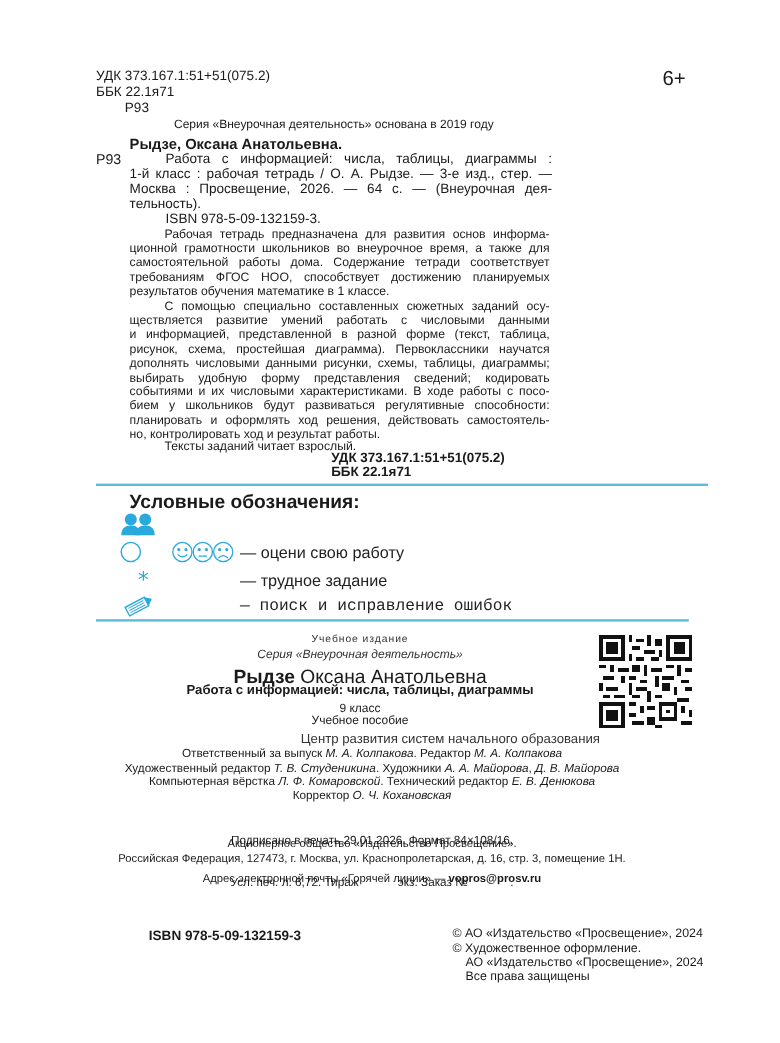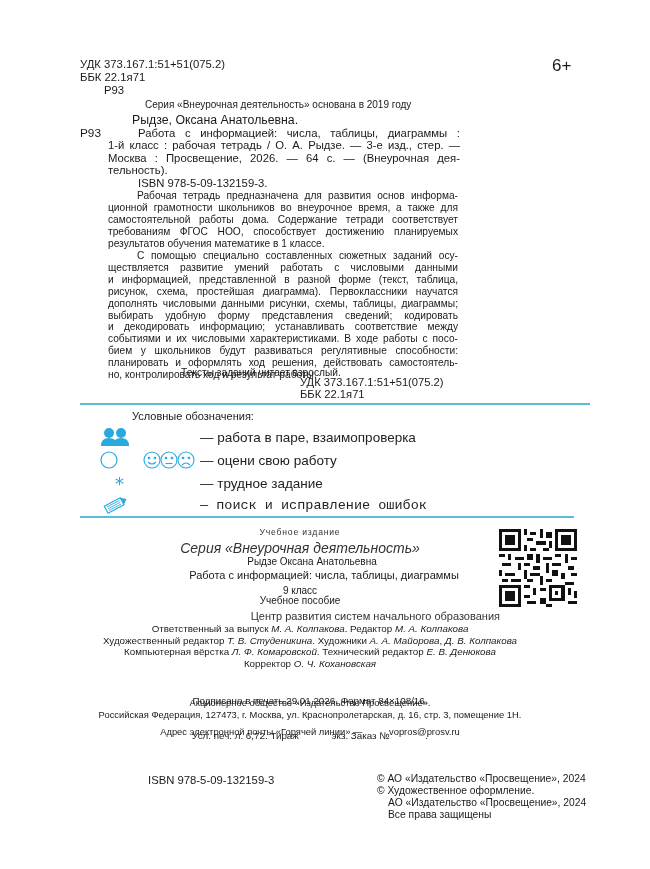--- a/index.html
+++ b/index.html
@@ -1,21 +1,21 @@
 <!DOCTYPE html>
 <html><head>
 <meta charset="utf-8">
 <style>
   html, body { margin: 0; padding: 0; background: #ffffff; }
   body { width: 650px; height: 869px; position: relative; overflow: hidden;
          font-family: "Liberation Sans", sans-serif; color: #1a1a1a; }
   .abs { position: absolute; }
   .t { font-size: 11.3px; line-height: 12.6px; white-space: nowrap; }
   .small { font-size: 9.5px; line-height: 11px; text-align: right; }
-  .bold { font-weight: normal; margin-left: 24px; }
+  .bold { font-weight: bold; }
   .ital { font-style: italic; }
   .center { text-align: center; }
   .para { font-size: 10.2px; line-height: 11.9px; text-align: justify; text-align-last: left; width: 340px; }
   .para .line { display: block; text-align: justify; text-align-last: justify; white-space: nowrap; }
   .para .line.last { text-align-last: left; }
   .hr { position: absolute; height: 2px; background: #5bbcd8; }
   .legend-row { position: absolute; left: 100px; height: 22px; display: flex; align-items: center; }
   .legend-icon { width: 100px; height: 22px; display: flex; align-items: center; }
   .legend-text { font-size: 13.5px; color: #222; white-space: nowrap; }
   .qr { position: absolute; left: 499px; top: 529px; width: 78px; height: 78px; }
@@ -48,45 +48,43 @@
   <span class="line last">результатов обучения математике в 1 классе.</span>
 </div>
 
 <div class="abs para" style="left:108px;top:250px;width:350px;">
   <span class="line" style="padding-left:29px;">С помощью специально составленных сюжетных заданий осу-</span>
   <span class="line">ществляется развитие умений работать с числовыми данными</span>
   <span class="line">и информацией, представленной в разной форме (текст, таблица,</span>
   <span class="line">рисунок, схема, простейшая диаграмма). Первоклассники научатся</span>
   <span class="line">дополнять числовыми данными рисунки, схемы, таблицы, диаграммы;</span>
   <span class="line">выбирать удобную форму представления сведений; кодировать</span>
-  <span class="line">и декодировать информацию; устанавливать соответствие между</span>
   <span class="line">событиями и их числовыми характеристиками. В ходе работы с посо-</span>
   <span class="line">бием у школьников будут развиваться регулятивные способности:</span>
   <span class="line">планировать и оформлять ход решения, действовать самостоятель-</span>
   <span class="line last">но, контролировать ход и результат работы.</span>
 </div>
 
-<div class="abs para" style="left:137px;top:367px;margin-left:44px;">Тексты заданий читает взрослый.</div>
+<div class="abs para" style="left:137px;top:367px;">Тексты заданий читает взрослый.</div>
 
 <div class="abs bold" style="left:276px;top:376px;font-size:11.2px;line-height:12px;">УДК 373.167.1:51+51(075.2)</div>
 <div class="abs bold" style="left:276px;top:388px;font-size:11.2px;line-height:12px;">ББК 22.1я71</div>
 
 <div class="hr" style="left:80px;top:403px;width:510px;"></div>
-<div class="abs bold" style="left:108px;top:410px;font-size:11px;">Условные обозначения:</div>
+<div class="abs bold" style="left:108px;top:410px;font-size:16px;">Условные обозначения:</div>
 
 <div class="legend-row" style="top:426px;">
   <div class="legend-icon">
     <svg width="30" height="20" viewBox="0 0 30 20">
       <circle cx="9" cy="6" r="5" fill="#29a9de"></circle>
       <circle cx="21" cy="6" r="5" fill="#29a9de"></circle>
       <path d="M1 19 Q1 11 9 11 Q17 11 17 19 Z" fill="#29a9de"></path>
       <path d="M13 19 Q13 11 21 11 Q29 11 29 19 Z" fill="#29a9de"></path>
     </svg>
   </div>
-  <span class="legend-text">— работа в паре, взаимопроверка</span>
 </div>
 
 <div class="legend-row" style="top:449px;">
   <div class="legend-icon">
     <svg width="100" height="22" viewBox="0 0 100 22">
       <circle cx="9" cy="11" r="8" fill="none" stroke="#29a9de" stroke-width="1.2"></circle>
       <g fill="none" stroke="#29a9de" stroke-width="1.1">
         <circle cx="52" cy="11" r="8"></circle>
         <circle cx="49" cy="9" r="0.8" fill="#29a9de"></circle>
           <circle cx="55" cy="9" r="0.8" fill="#29a9de"></circle>
@@ -123,35 +121,35 @@
         <path d="M23 6 L28 10 L23 14 Z" fill="#29a9de"></path>
       </g>
     </svg>
   </div>
   <span class="legend-text">— поиск и исправление ошибок</span>
 </div>
 
 <div class="hr" style="left:80px;top:516px;width:494px;"></div>
 
 <div class="abs center" style="left:100px;width:400px;top:527px;font-size:8.6px;letter-spacing:0.8px;color:#333;">Учебное  издание</div>
-<div class="abs center ital" style="left:100px;width:400px;top:540px;font-size:14px;color:#333;">Серия «Внеурочная деятельность»</div>
-<div class="abs center" style="left:100px;width:400px;top:556px;font-size:10px;">
+<div class="abs center ital" style="left:100px;width:400px;top:540px;font-size:10px;color:#333;">Серия «Внеурочная деятельность»</div>
+<div class="abs center" style="left:100px;width:400px;top:556px;font-size:16px;">
   <span class="bold">Рыдзе</span><span> Оксана Анатольевна</span>
 </div>
 <div class="abs center bold" style="left:100px;width:400px;top:569px;font-size:11px;">Работа с информацией: числа, таблицы, диаграммы</div>
 <div class="abs center" style="left:100px;width:400px;top:585px;font-size:10px;">9 класс</div>
 <div class="abs center" style="left:100px;width:400px;top:595px;font-size:10px;">Учебное пособие</div>
 <div class="abs center" style="left:100px;width:400px;top:610px;font-size:11px;color:#333;text-align:right;">Центр развития систем начального образования</div>
 
 <div class="abs center" style="left:100px;width:420px;top:623px;font-size:9.8px;line-height:11.6px;">
   <div>
     <span>Ответственный за выпуск </span><span class="ital">М. А. Колпакова</span><span>. Редактор </span><span class="ital">М. А. Колпакова</span>
   </div>
   <div>
-    <span>Художественный редактор </span><span class="ital">Т. В. Студеникина</span><span>. Художники </span><span class="ital">А. А. Майорова</span><span>, </span><span class="ital">Д. В. Колпакова</span>
+    <span>Художественный редактор </span><span class="ital">Т. В. Студеникина</span><span>. Художники </span><span class="ital">А. А. Майорова</span><span>, </span><span class="ital">Д. В. Майорова</span>
   </div>
   <div>
     <span>Компьютерная вёрстка </span><span class="ital">Л. Ф. Комаровской</span><span>. Технический редактор </span><span class="ital">Е. В. Денюкова</span>
   </div>
   <div>
     <span>Корректор </span><span class="ital">О. Ч. Кохановская</span>
   </div>
 </div>
 
 <div class="abs center" style="left:100px;width:420px;top:672px;font-size:9.8px;line-height:11.6px;white-space:pre;">

